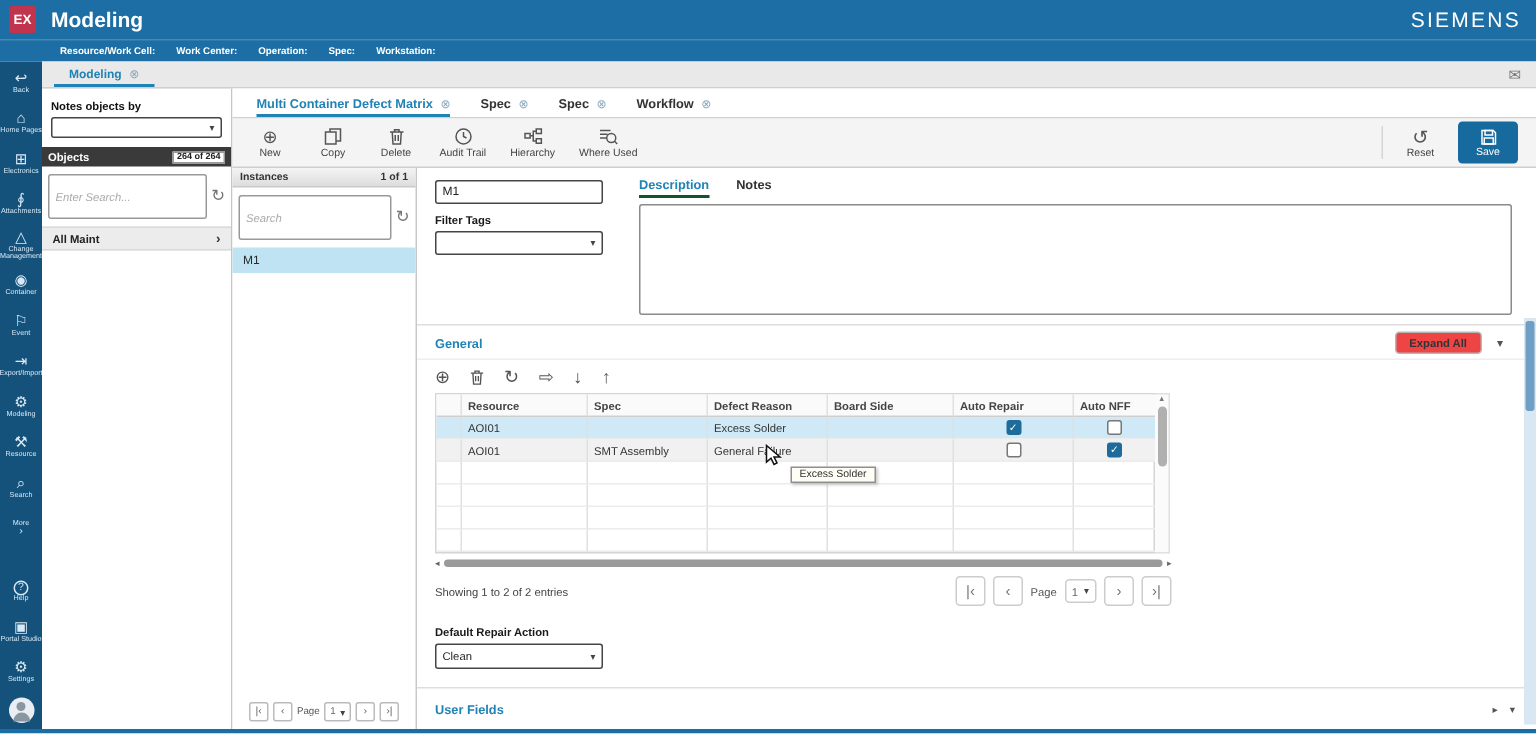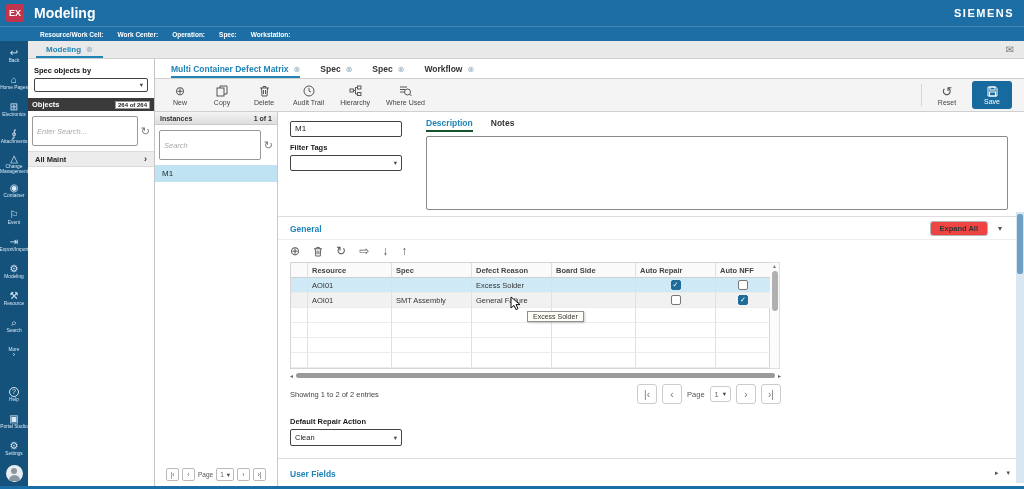--- a/index.html
+++ b/index.html
@@ -3,21 +3,21 @@
 <meta charset="utf-8">
 <style>
   * { margin:0; padding:0; box-sizing:border-box; }
   body { font-family:"Liberation Sans", sans-serif; background:#fff; }
   .app { width:1024px; height:489px; position:relative; overflow:hidden; background:#fff; border-bottom:3px solid #1a6ea6; }
 
   
   .topbar { height:26px; background:#1c6ea4; display:flex; align-items:center; padding:0 10px 0 6px; gap:10px;justify-content:center; }
   .logo { width:18px; height:18px; background:#c0344e; color:#fff; font-weight:bold; font-size:9px; display:flex; align-items:center; justify-content:center; border-radius:2px; }
   .app-title { color:#fff; font-size:14px; font-weight:bold; }
-  .brand { margin-left:auto; color:#fff; font-weight:bold; letter-spacing:1.5px; font-size:11px;padding-left:31px; }
+  .brand { margin-left:auto; color:#fff; font-weight:normal; letter-spacing:1.5px; font-size:14px;padding-left:31px; }
   .menubar { height:15px; background:#1c6ea4; border-top:1px solid rgba(255,255,255,.18); display:flex; gap:14px; align-items:center; padding-left:40px; }
   .menubar span { color:#fff; font-size:6.5px; font-weight:bold; }
 
   .body { display:flex; height:445px; }
 
   
   .sidebar { width:28px; background:#14527c; display:flex; flex-direction:column; align-items:center; padding-top:1px; flex-shrink:0; }
   .nav-item { display:flex; flex-direction:column; align-items:center; justify-content:center; width:100%; height:27px; color:#d8e8f4; cursor:pointer; }
   .nav-item .glyph { font-size:10px; line-height:11px; }
   .nav-item .lbl { font-size:4.8px; line-height:5.2px; text-align:center; }
@@ -230,21 +230,21 @@
         <div class="ws-tab">
           <span>Modeling</span>
           <span class="tab-close">⊗</span>
         </div>
         <span class="envelope">✉</span>
       </div>
 
       <div class="content-row">
 
         <div class="objects-panel">
-          <div class="view-by">Spec objects by</div>
+          <div class="view-by">Notes objects by</div>
           <div class="select vb-select">
             <span></span>
             <span class="caret">▾</span>
           </div>
           <div class="objects-header">
             <span>Objects</span>
             <span class="count-badge">264 of 264</span>
           </div>
           <div class="search-row">
             <input class="search-input" placeholder="Enter Search..." style="">

